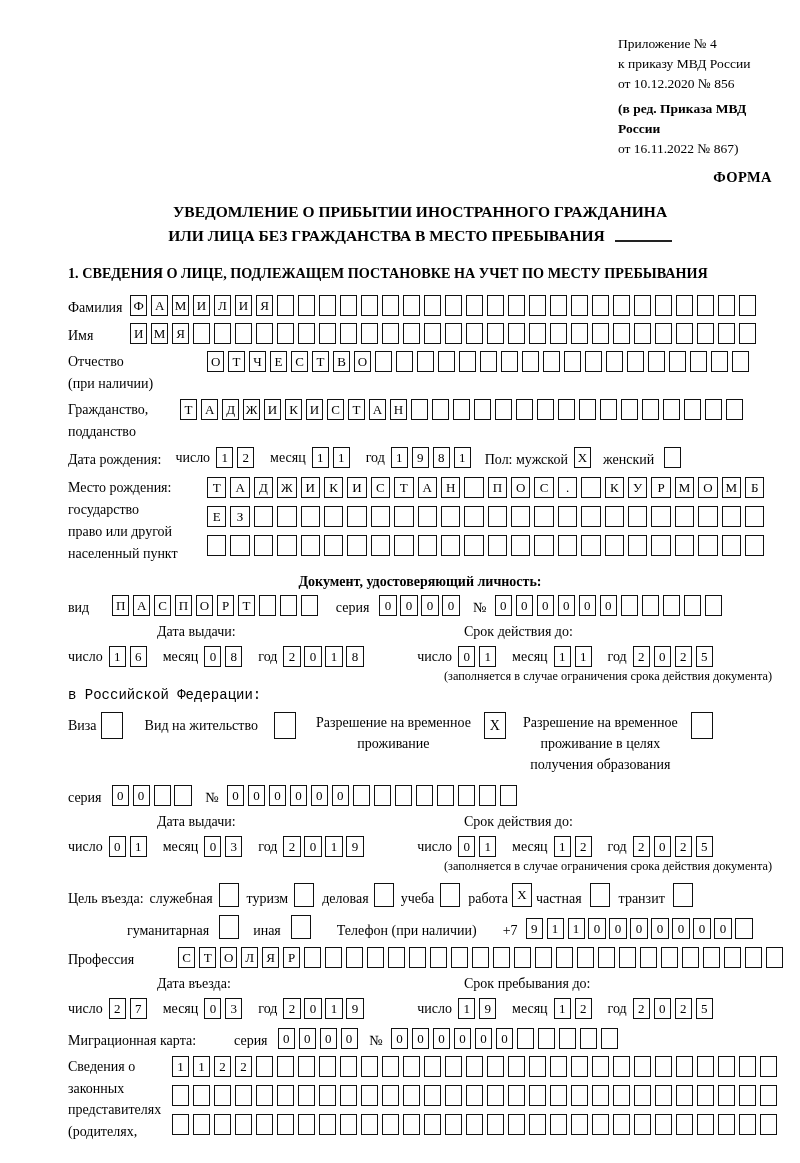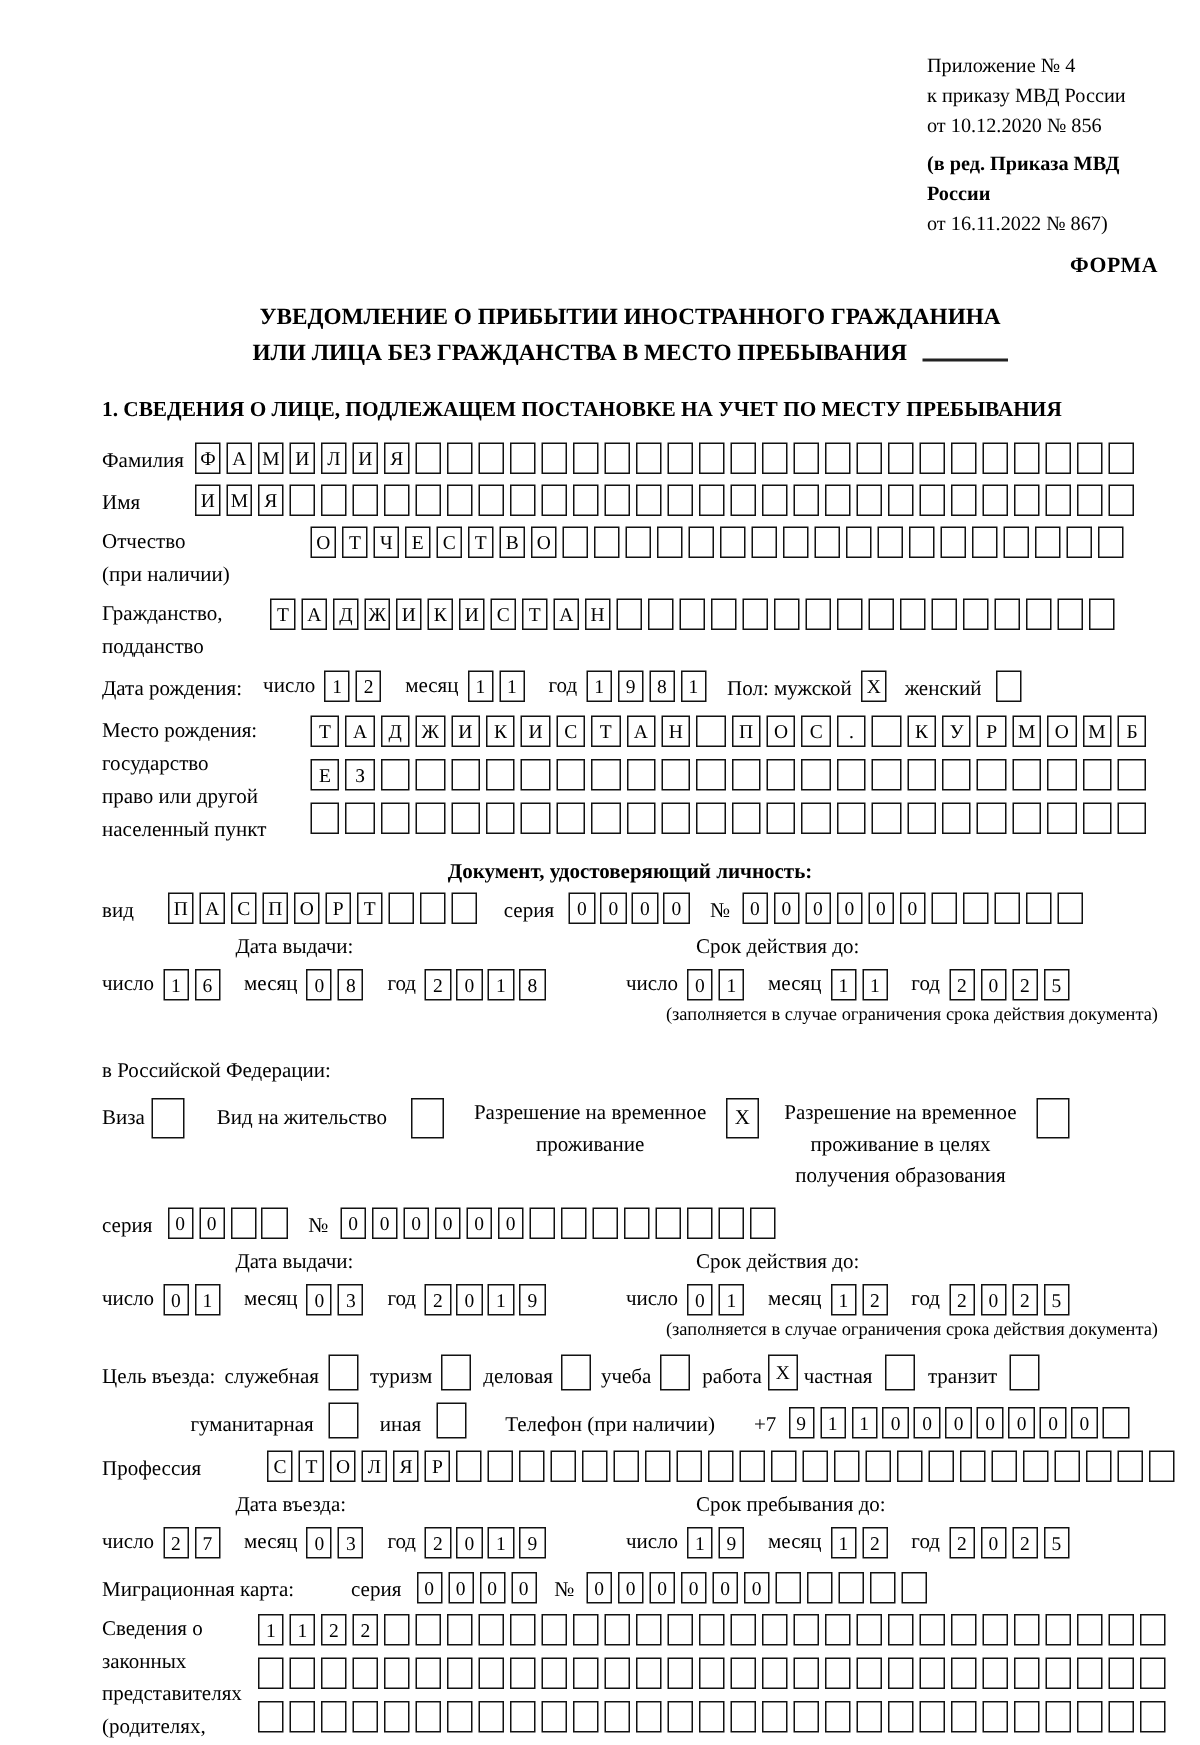--- a/index.html
+++ b/index.html
@@ -415,21 +415,21 @@
         <span class="cells">
           <span class="cell">2</span>
           <span class="cell">0</span>
           <span class="cell">2</span>
           <span class="cell">5</span>
         </span>
       </span>
   </div>
   <div class="note">(заполняется в случае ограничения срока действия документа)</div>
 
-  <div class="plain" style="margin-top:20px;">в Российской Федерации:</div>
+  <div class="plain" style="margin-top:0;font-family:Liberation Mono, monospace;">в Российской Федерации:</div>
 
   <div class="row top" style="margin-top:6px;">
     <span class="lbl" style="line-height:27px;">Виза</span>
     <span class="cb2" style="margin-left:4px;"></span>
     <span class="lbl" style="margin-left:22px;line-height:27px;">Вид на жительство</span>
     <span class="cb2" style="margin-left:16px;"></span>
     <div class="center-lbl" style="margin-left:20px;">
       <div>Разрешение на временное</div>
       <div>проживание</div>
     </div>

